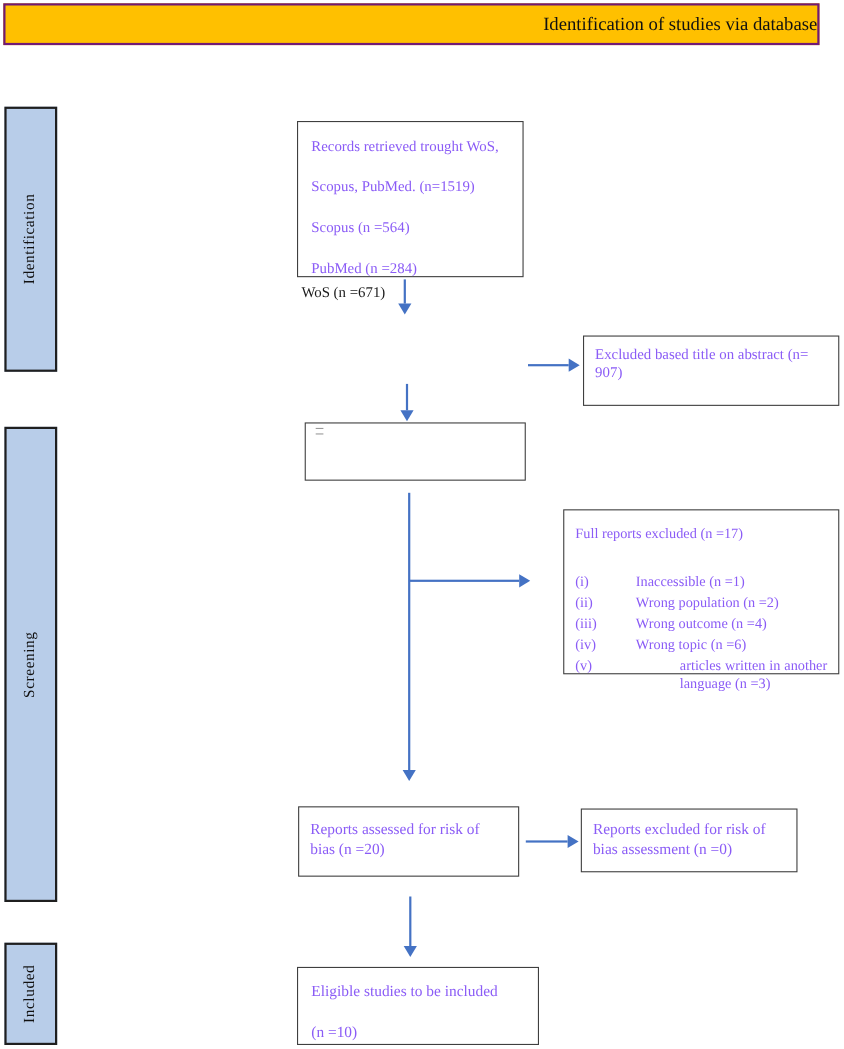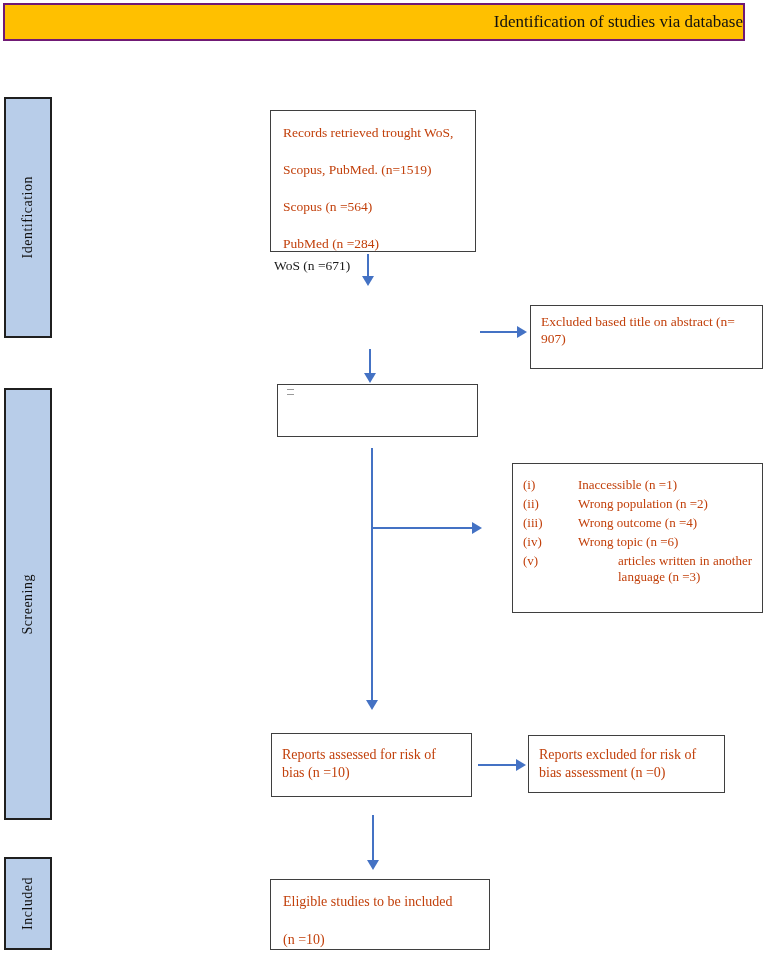--- a/index.html
+++ b/index.html
@@ -21,21 +21,21 @@
     left:4px;width:48px;background:#B8CDE9;border:2px solid #1f1f1f;
     display:flex;align-items:center;justify-content:center;
   }
   .stage span{
     writing-mode:vertical-rl;transform:rotate(180deg);
     font-size:14px;letter-spacing:.5px;color:#111;white-space:nowrap;
   }
   
   .fbox{
     background:#fff;border:1.5px solid #3f3f3f;
-    font-size:13.5px;line-height:1.25;color:#c2410c;
+    font-size:13.5px;line-height:1.25;color:#8b5cf6;
   }
   .pad{padding:8px 10px;}
   
   .records p{margin:0 0 20px 0;}
   .records p:last-child{margin-bottom:4px;}
   .eligible p{margin:0 0 20px 0;}
   .eligible p:last-child{margin-bottom:0;}
   
   .reasons{padding:13px 10px 8px 10px;font-size:13px;line-height:1.2;}
   .reasons .hd{margin:0 0 28px 0;}
@@ -104,20 +104,21 @@
     <div class="fulltext-inner pad" style="padding:12px 10px 8px 10px;">
       <span class="stray"></span>
     </div>
   </div>
 
   <div class="arrow-v" style="left:371px;top:448px;height:252px;"></div>
 
   <div class="arrow-h" style="left:372px;top:527px;width:100px;"></div>
 
   <div class="abs fbox reasons" style="left:512px;top:463px;width:251px;height:150px;">
+    <p class="hd">Full reports excluded (n =17)</p>
     <div class="rrow">
       <span class="num">(i)</span>
       <span class="txt">Inaccessible (n =1)</span>
     </div>
     <div class="rrow">
       <span class="num">(ii)</span>
       <span class="txt">Wrong population (n =2)</span>
     </div>
     <div class="rrow">
       <span class="num">(iii)</span>
@@ -126,21 +127,21 @@
     <div class="rrow">
       <span class="num">(iv)</span>
       <span class="txt">Wrong topic (n =6)</span>
     </div>
     <div class="rrow">
       <span class="num">(v)</span>
       <span class="txt just">articles written in another language (n =3)</span>
     </div>
   </div>
 
-  <div class="abs fbox" style="left:271px;top:733px;width:201px;height:64px;padding:12px 10px;font-size:14px;">Reports assessed for risk of bias (n =10)</div>
+  <div class="abs fbox" style="left:271px;top:733px;width:201px;height:64px;padding:12px 10px;font-size:14px;">Reports assessed for risk of bias (n =20)</div>
 
   <div class="arrow-h" style="left:478px;top:764px;width:38px;"></div>
 
   <div class="abs fbox" style="left:528px;top:735px;width:197px;height:58px;padding:10px 10px;font-size:14px;">Reports excluded for risk of bias assessment (n =0)</div>
 
   <div class="arrow-v" style="left:372px;top:815px;height:45px;"></div>
 
   <div class="abs fbox eligible" style="left:270px;top:879px;width:220px;height:71px;padding:13px 10px 8px 12px;font-size:14px;">
     <p>Eligible studies to be included</p>
     <p>(n =10)</p>

